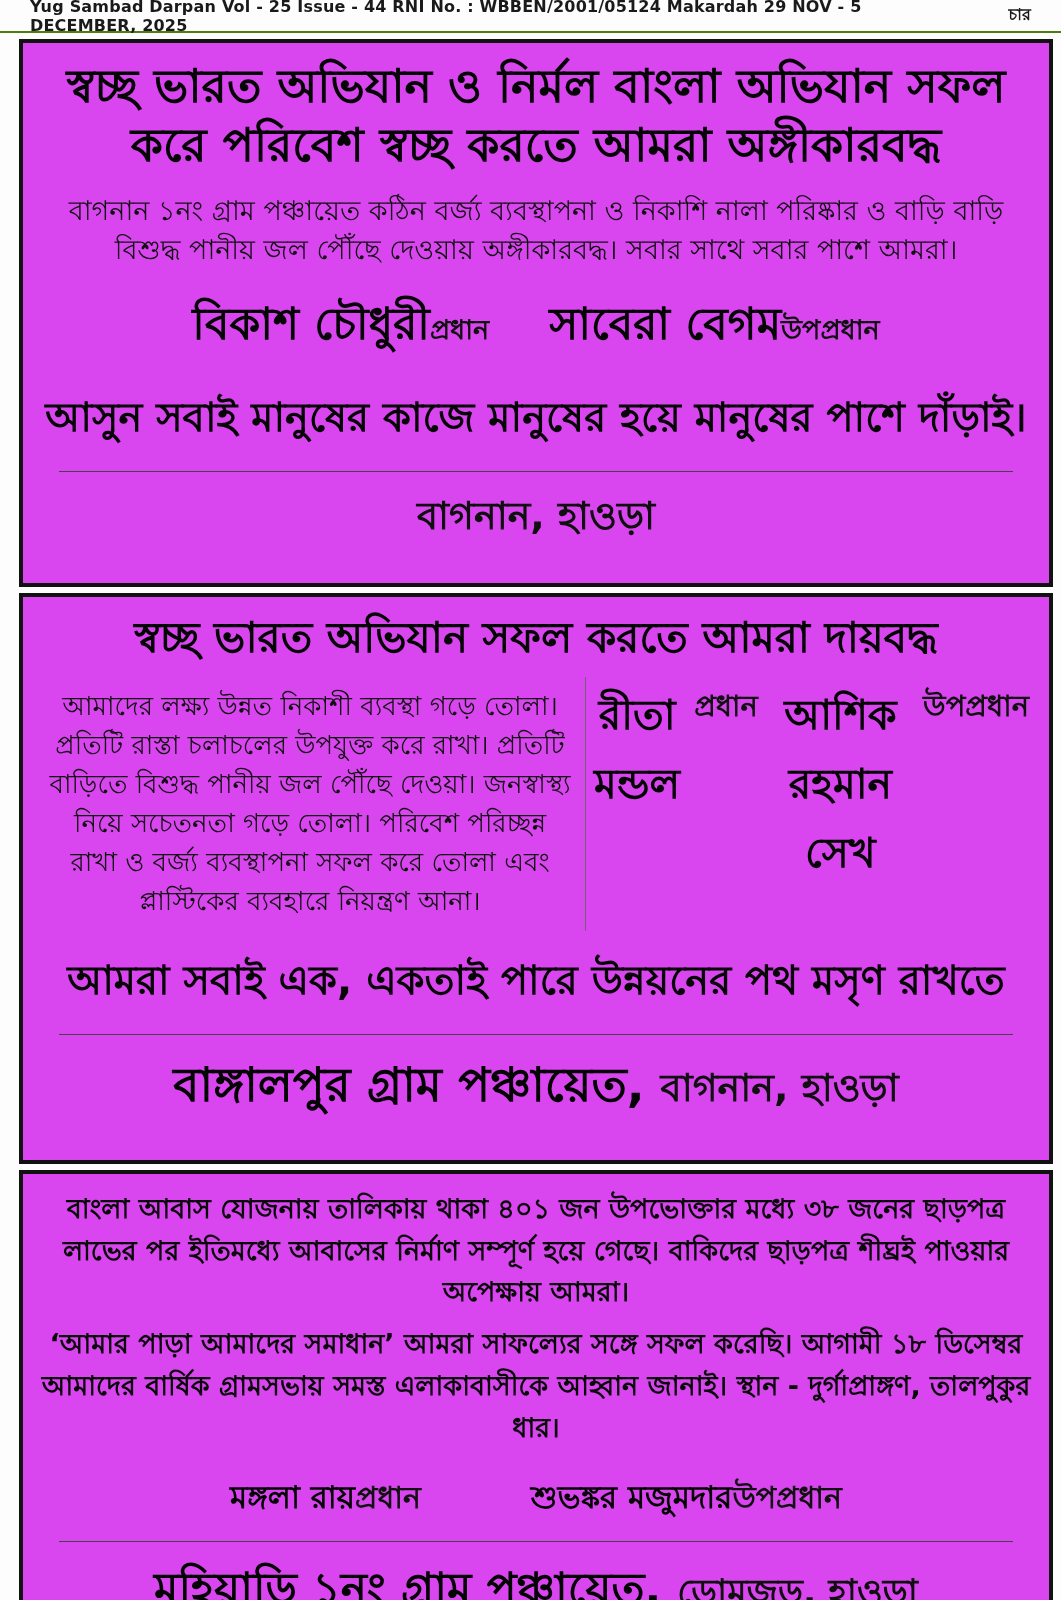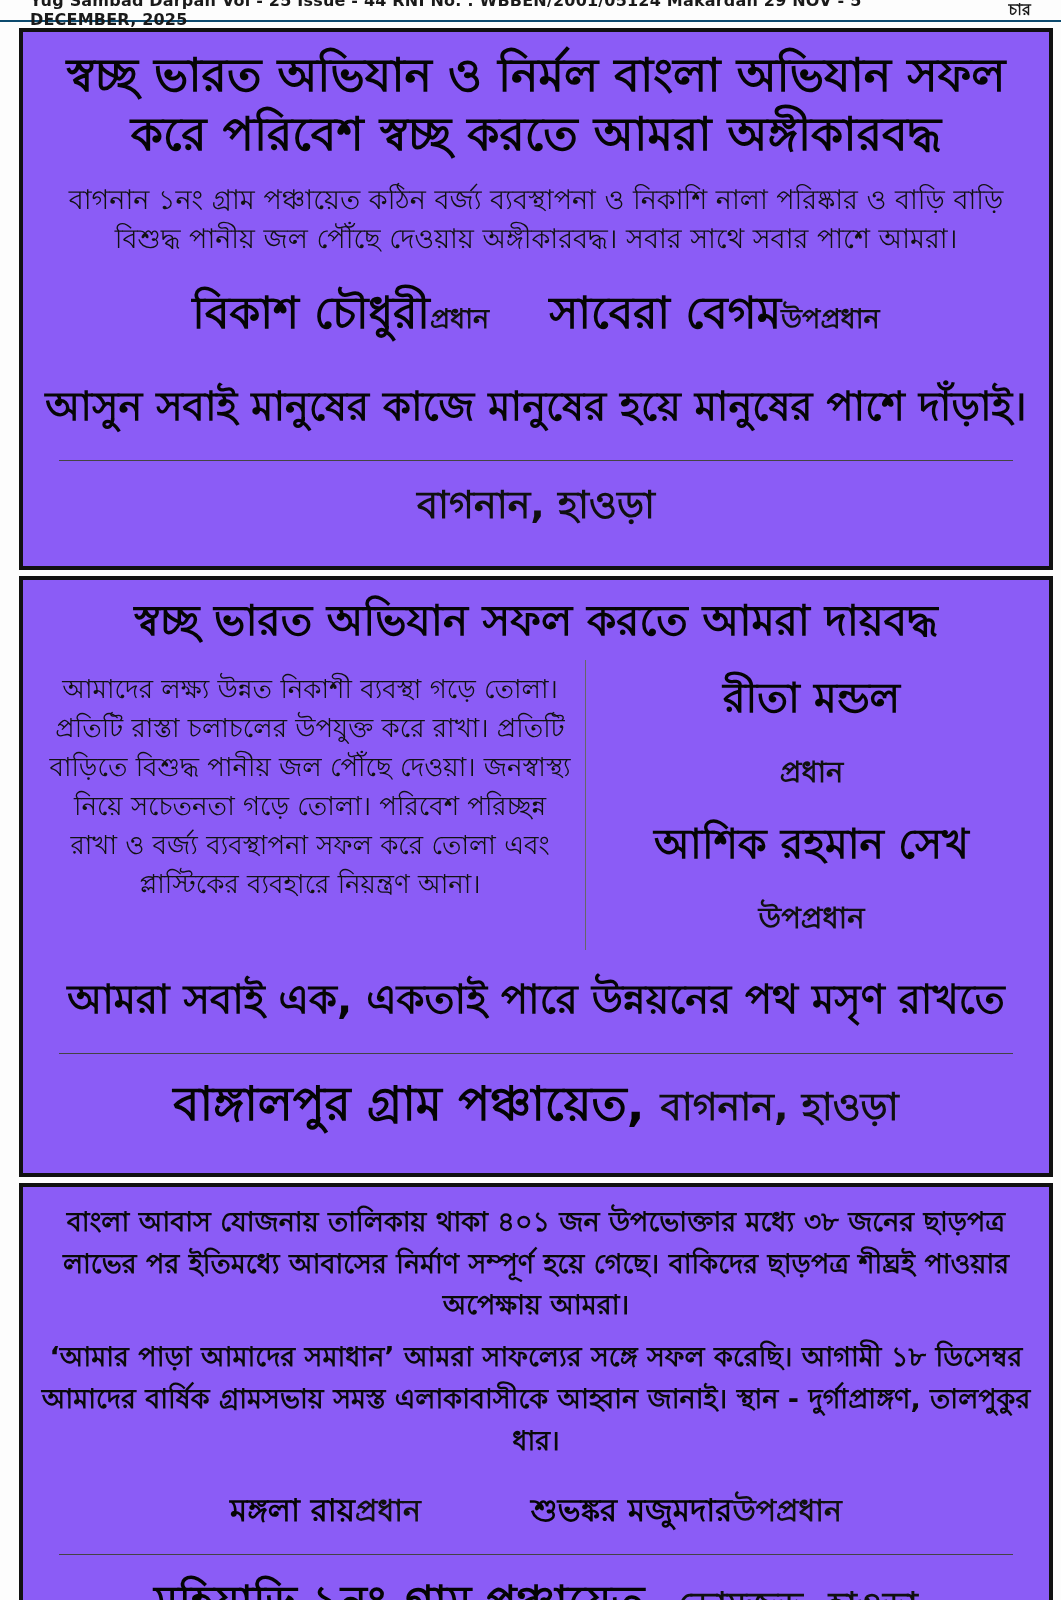--- a/index.html
+++ b/index.html
@@ -12,41 +12,41 @@
   .page {
     width: 1061px;
     min-height: 1600px;
     background: #fdfdfd;
     position: relative;
     overflow: hidden;
   }
 
   
   .masthead {
-    height: 22px;
+    height: 33px;
     display: flex;
     align-items: center;
     justify-content: center;
     gap: 46px;
-    border-bottom: 2px solid #0c4a6e;
+    border-bottom: 2px solid #4d7c0f;
     font-size: 16px;
     font-weight: 600;
     color: #1a1a1a;
     letter-spacing: 0.2px;
     padding: 0 30px;
   }
   .masthead .pageno { font-weight: 700; }
 
   
   .ad {
     margin: 6px 8px 0 19px;
     border: 4px solid #111;
-    background: #8b5cf6;
+    background: #d946ef;
     text-align: center;
-    padding: 6px 10px 21px 10px;
+    padding: 6px 10px 27px 10px;
   }
   .ad .headline {
     font-weight: 800;
     color: #050505;
     line-height: 1.28;
   }
   .ad1 .headline { font-size: 46px; padding: 8px 4px 6px 4px; }
   .ad2 .headline { font-size: 42px; padding: 8px 4px 4px 4px; }
 
   .ad .bodytext {
@@ -107,21 +107,21 @@
     font-size: 26px;
     font-weight: 500;
     line-height: 1.5;
     padding: 10px 12px;
     border-right: 1.5px solid #666;
     color: #111;
   }
   .cols .right {
     flex: 1;
     display: flex;
-    flex-direction: column;
+    flex-direction: row;
     justify-content: center;
     gap: 14px;
     padding: 6px 8px;
   }
   .cols .right .official-name { font-size: 41px; }
   .cols .right .official-title { font-size: 29px; }
 
   
   .ad3 .para {
     font-size: 27px;

